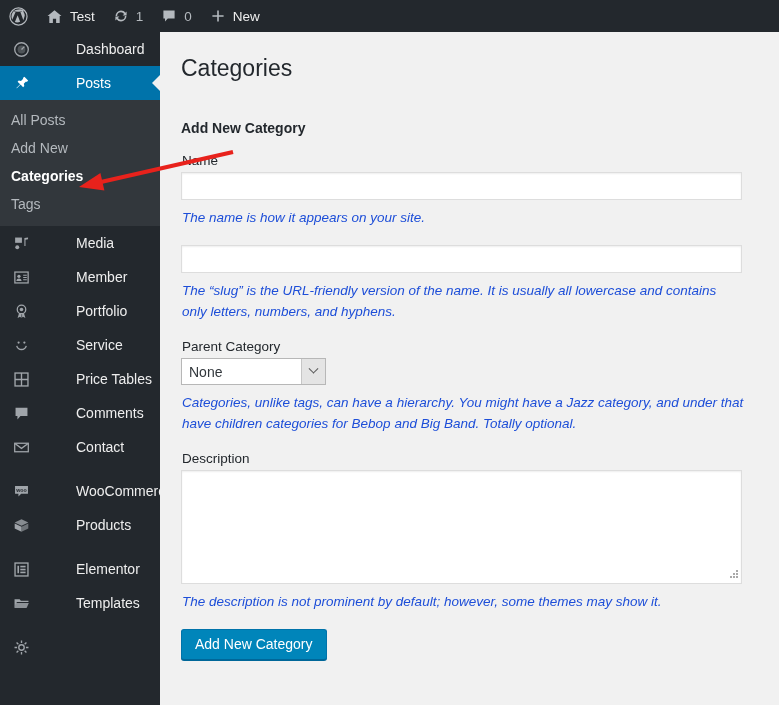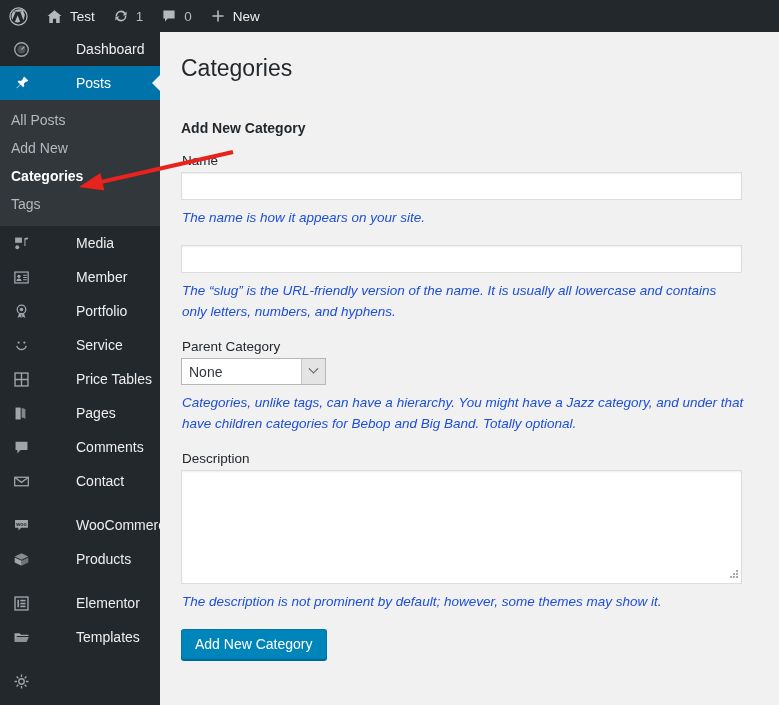--- a/index.html
+++ b/index.html
@@ -309,29 +309,20 @@
     <div class="menu-item">
       <span class="mi-icon">
         <svg width="17" height="17" viewBox="0 0 20 20">
             <rect x="2.4" y="2.4" width="15.2" height="15.2" fill="none" stroke="currentColor" stroke-width="1.6"></rect>
             <path d="M10 2.4v15.2M2.4 10h15.2" stroke="currentColor" stroke-width="1.6"></path>
           </svg>
       </span>
       <span class="mi-label">Price Tables</span>
     </div>
 
-    <div class="menu-item">
-      <span class="mi-icon">
-        <svg width="17" height="17" viewBox="0 0 20 20">
-            <rect x="3" y="3" width="6" height="14" fill="currentColor"></rect>
-            <path d="M10.2 3.6c2.2.3 3.6 1 4.4 1.8v11c-.9-.9-2.3-1.5-4.4-1.8z" fill="currentColor" opacity=".75"></path>
-          </svg>
-      </span>
-      <span class="mi-label">Pages</span>
-    </div>
 
     <div class="menu-item">
       <span class="mi-icon">
         <svg width="17" height="17" viewBox="0 0 20 20">
             <path d="M3 3.2h14v9.6H8.8L5.2 17v-4.2H3z" fill="currentColor"></path>
           </svg>
       </span>
       <span class="mi-label">Comments</span>
     </div>
 

